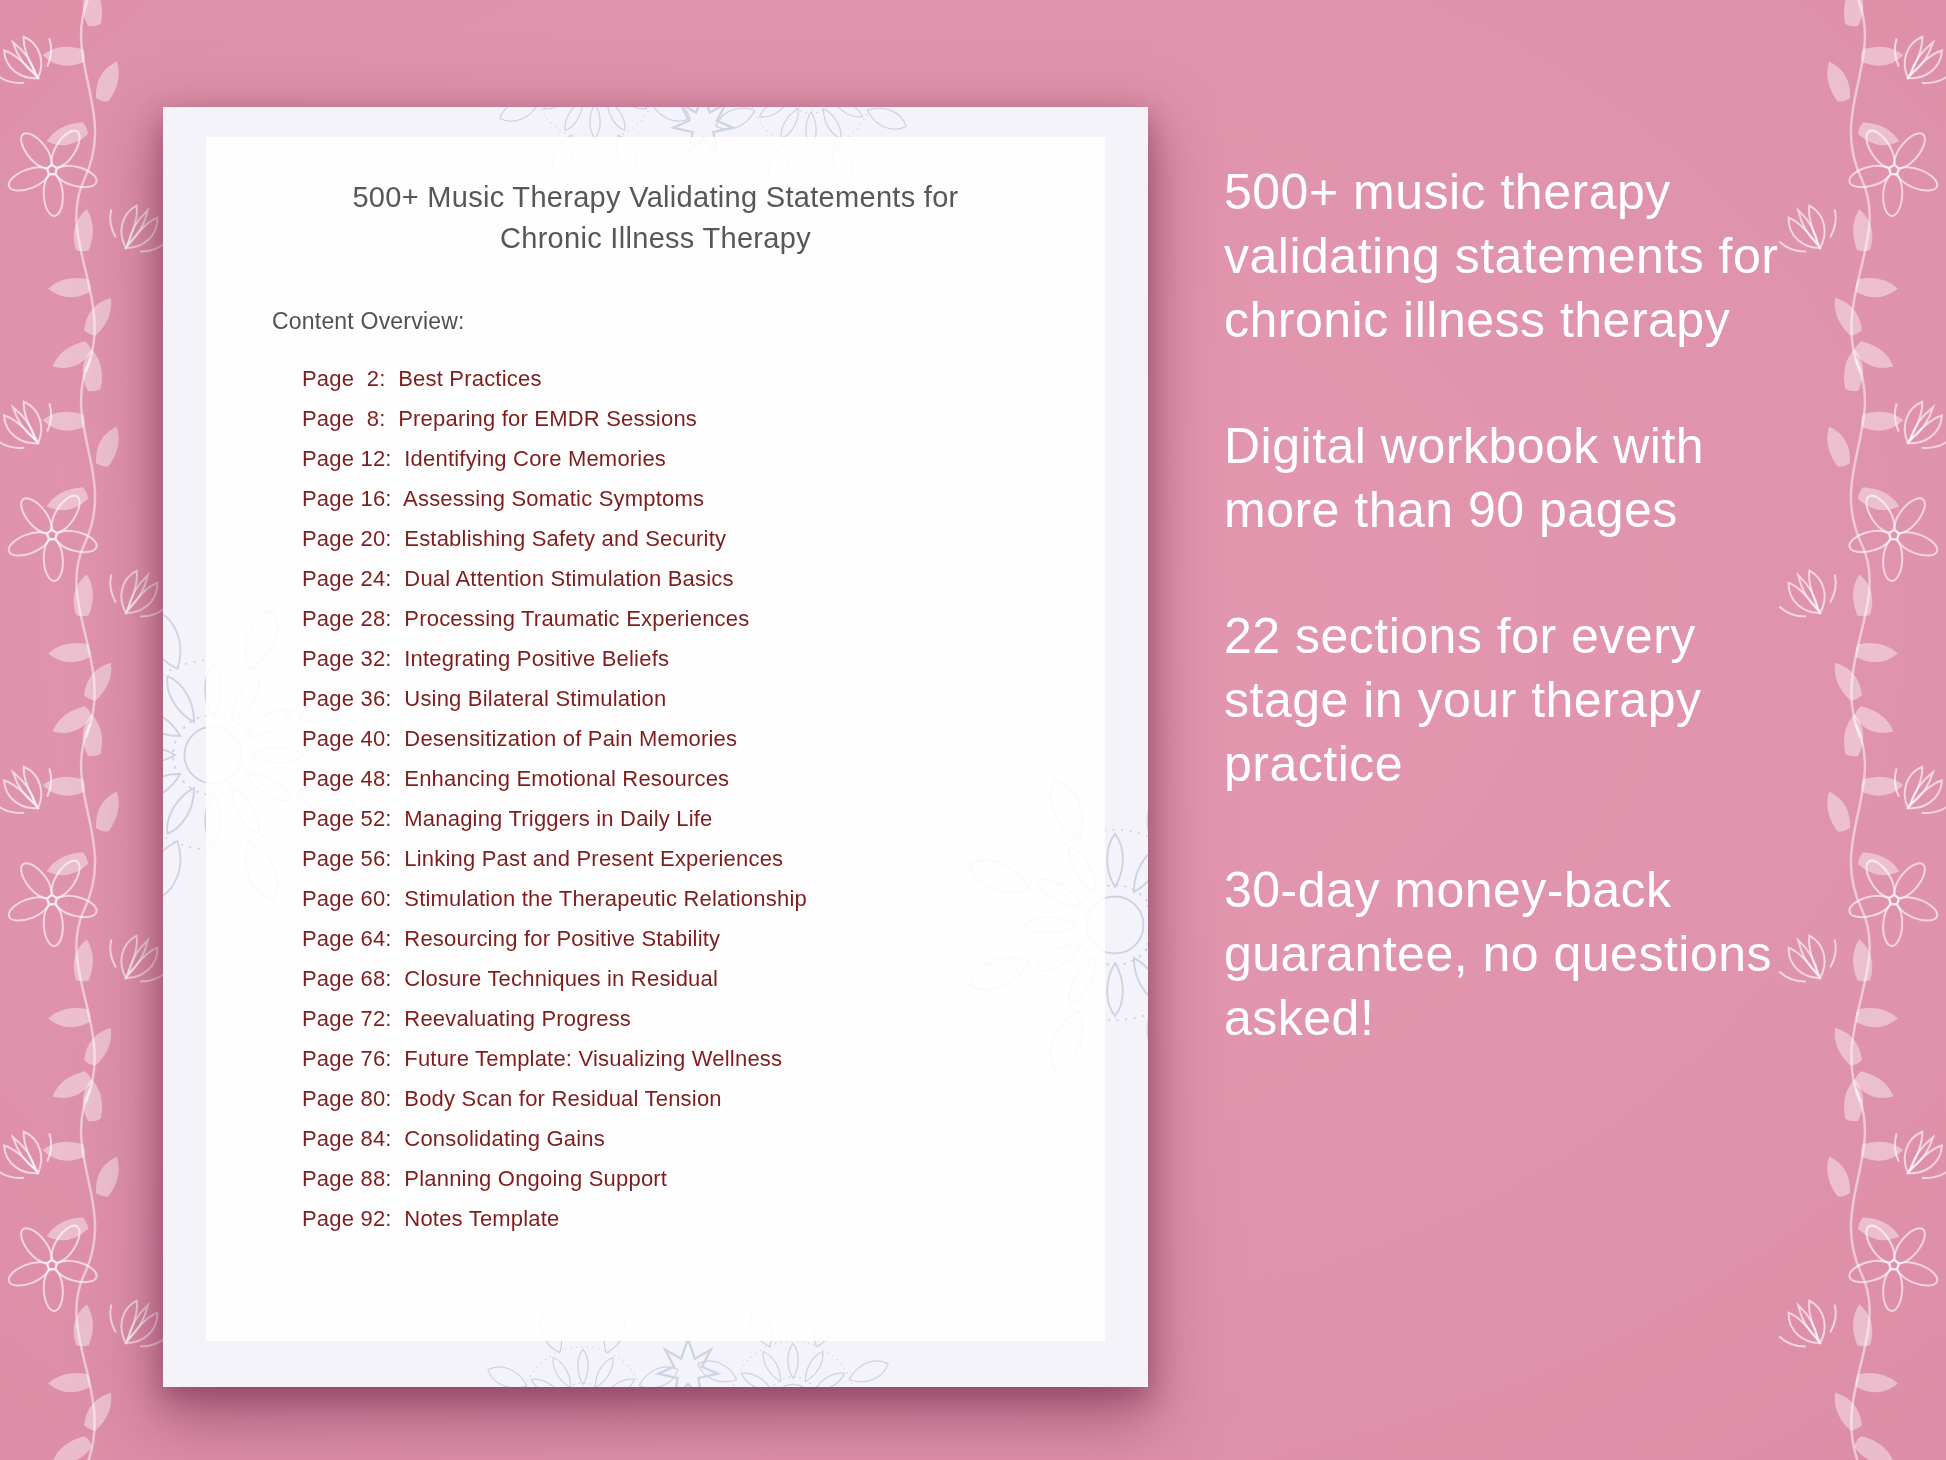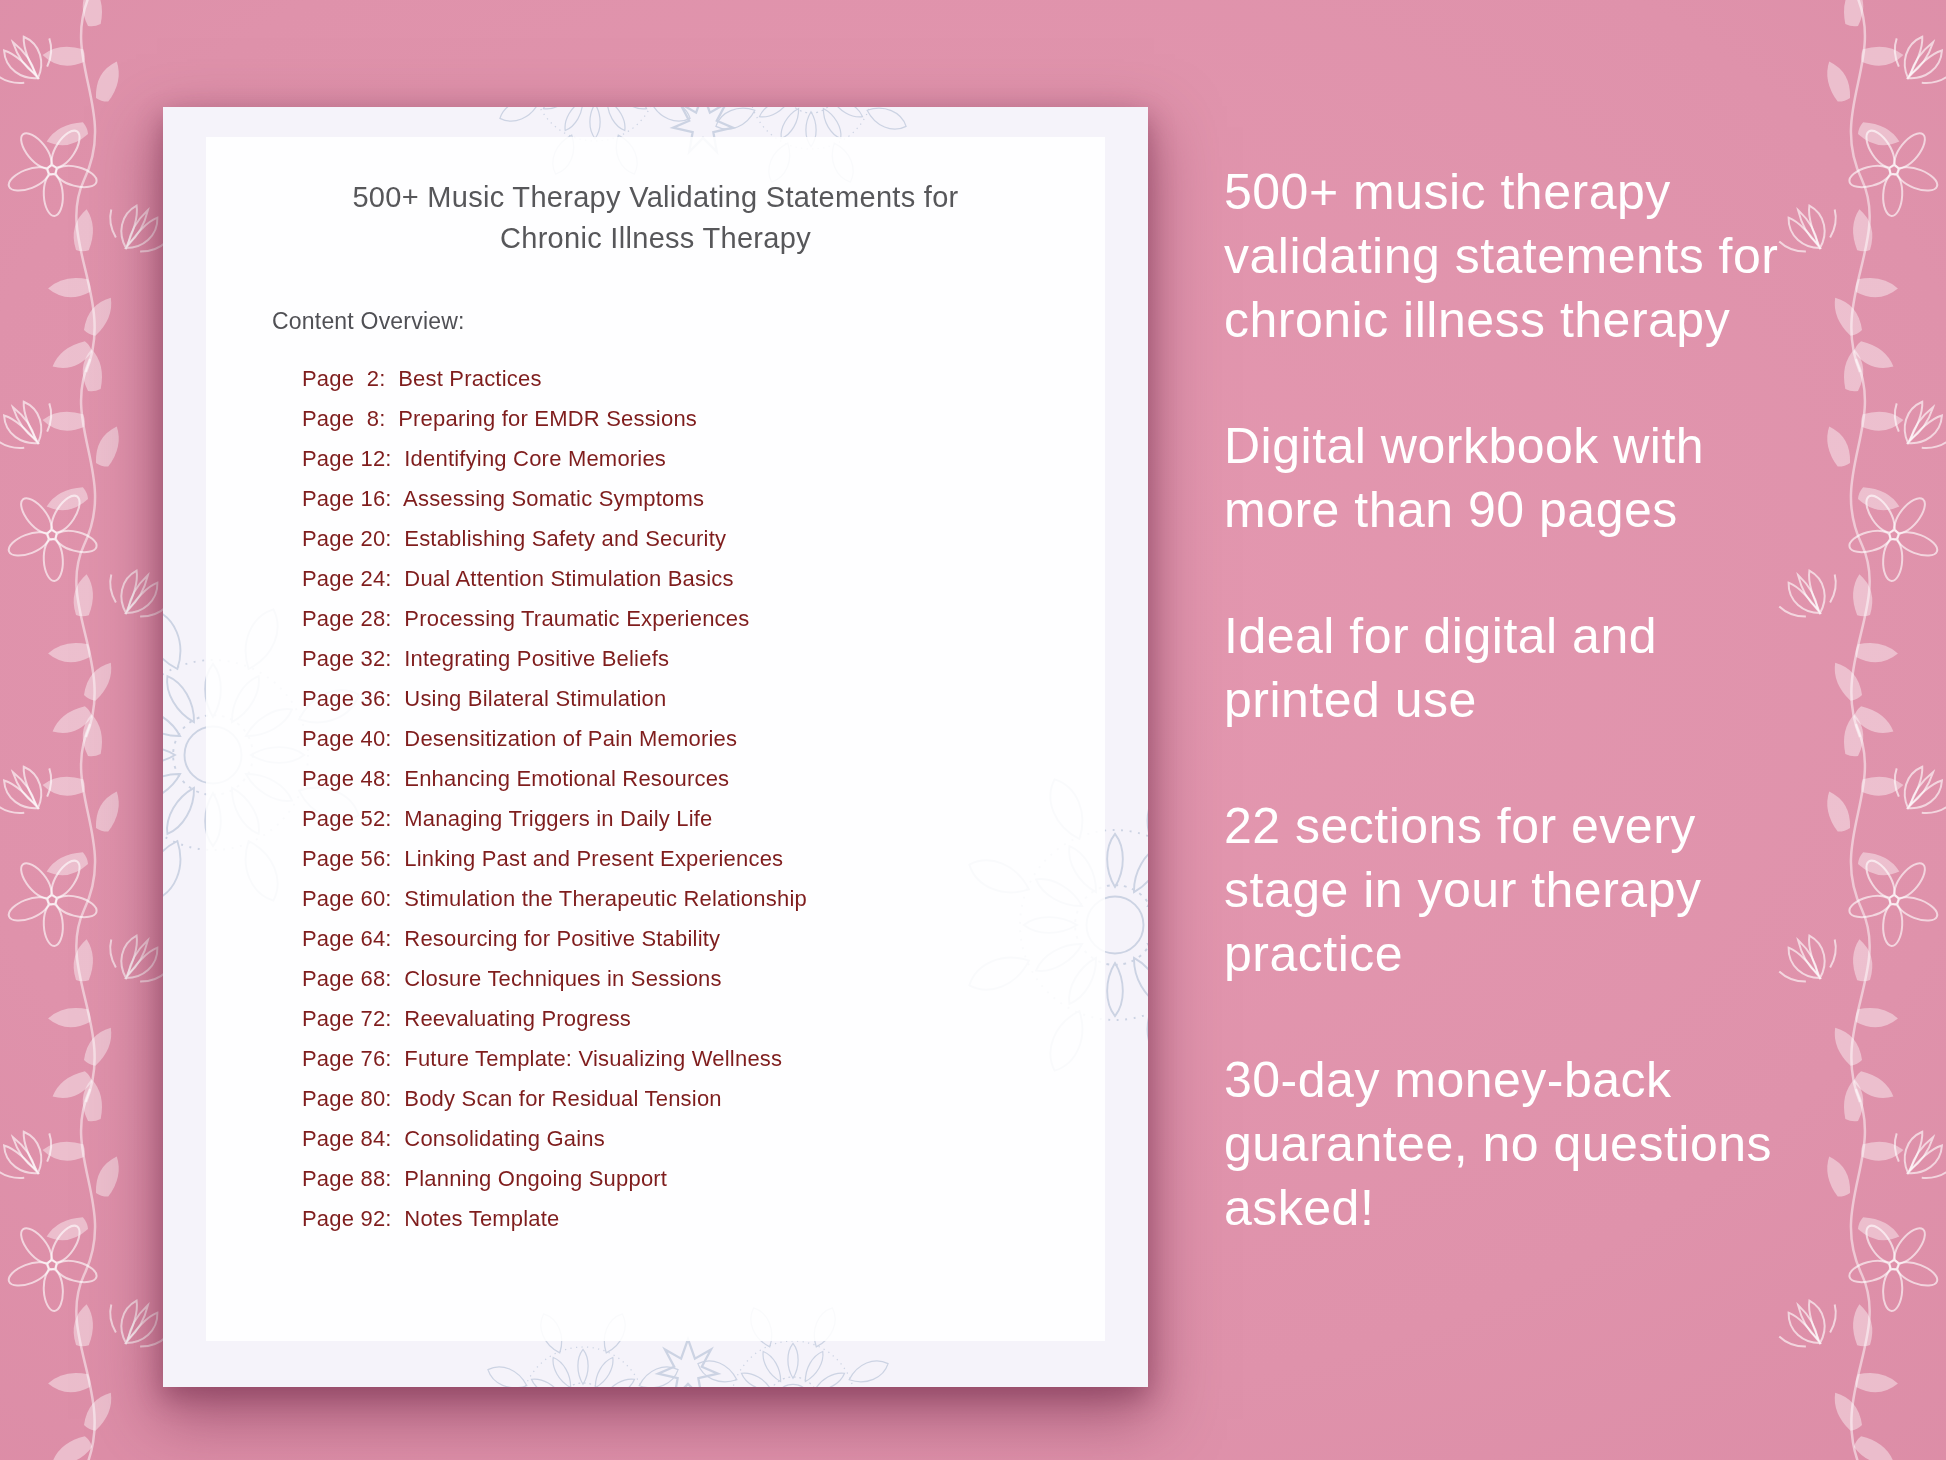--- a/index.html
+++ b/index.html
@@ -201,32 +201,31 @@
           <li>Page 24:  Dual Attention Stimulation Basics</li>
           <li>Page 28:  Processing Traumatic Experiences</li>
           <li>Page 32:  Integrating Positive Beliefs</li>
           <li>Page 36:  Using Bilateral Stimulation</li>
           <li>Page 40:  Desensitization of Pain Memories</li>
           <li>Page 48:  Enhancing Emotional Resources</li>
           <li>Page 52:  Managing Triggers in Daily Life</li>
           <li>Page 56:  Linking Past and Present Experiences</li>
           <li>Page 60:  Stimulation the Therapeutic Relationship</li>
           <li>Page 64:  Resourcing for Positive Stability</li>
-          <li>Page 68:  Closure Techniques in Sessions</li>
+          <li>Page 68:  Closure Techniques in Residual</li>
           <li>Page 72:  Reevaluating Progress</li>
           <li>Page 76:  Future Template: Visualizing Wellness</li>
           <li>Page 80:  Body Scan for Residual Tension</li>
           <li>Page 84:  Consolidating Gains</li>
           <li>Page 88:  Planning Ongoing Support</li>
           <li>Page 92:  Notes Template</li>
         </ol>
     </div>
   </div>
 
   <div class="benefits">
       <p>500+ music therapy validating statements for chronic illness therapy</p>
       <p>Digital workbook with more than 90 pages</p>
-      <p>Ideal for digital and printed use</p>
       <p>22 sections for every stage in your therapy practice</p>
       <p>30-day money-back guarantee, no questions asked!</p>
     </div>
 
 </div>
 
 </body></html>

